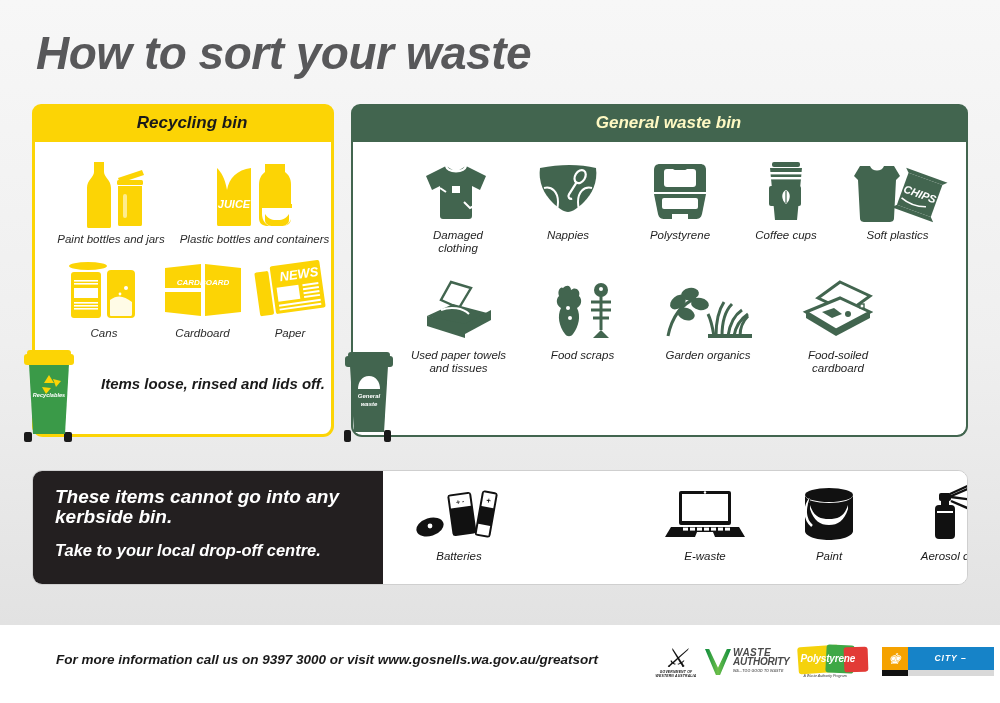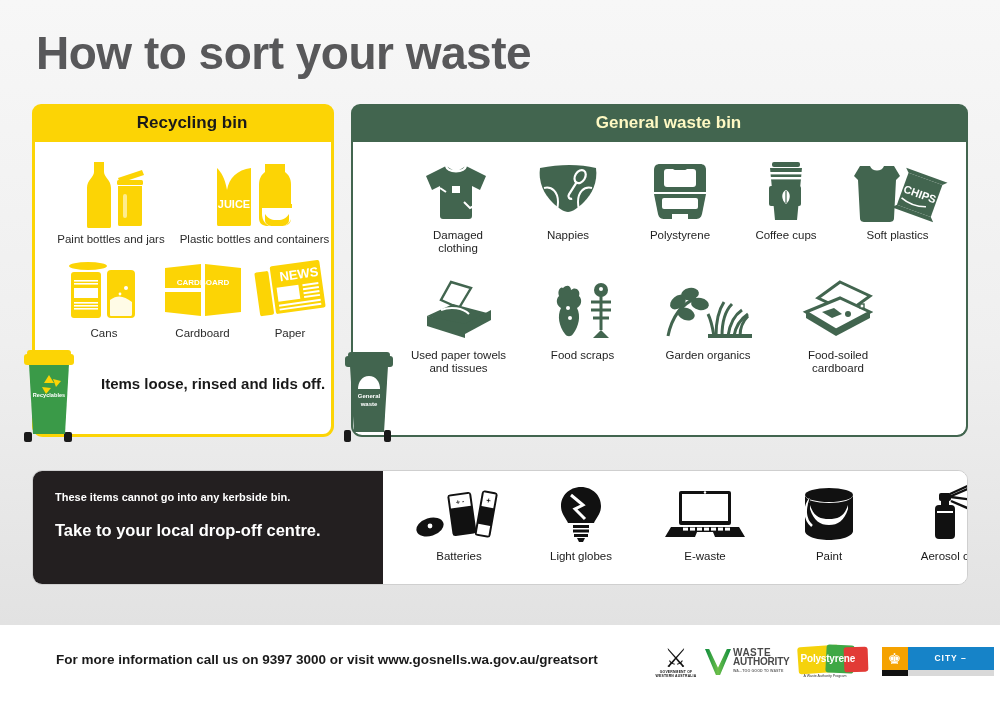--- a/index.html
+++ b/index.html
@@ -6,20 +6,21 @@
   html, body {
     width: 1000px; height: 703px;
     font-family: "Liberation Sans", sans-serif;
     background: #ffffff;
     overflow: hidden;
   }
   #poster {
     position: relative;
     width: 1000px; height: 516px;
     background: #ffffff;
+    font-style: italic;
   }
   
   .canvas {
     position: absolute; left: 0; top: 0;
     width: 1000px; height: 625px;
     background: linear-gradient(180deg, #f7f7f7 0%, #efefef 55%, #e2e2e2 100%);
   }
   .title {
     position: absolute; left: 36px; top: 26px;
     font-size: 46px; font-weight: bold;
@@ -80,21 +81,21 @@
     width: 936px; height: 115px;
     border-radius: 10px; overflow: hidden;
     display: flex;
     border: 1px solid #cfcfcf;
     background: #fff;
   }
   #strip .black {
     width: 350px; background: #231f20; color: #fff;
     padding: 16px 0 0 22px;
   }
-  #strip .black .l1 { font-size: 11px; font-weight: bold; line-height: 20px; }
+  #strip .black .l1 { font-size: 19px; font-weight: bold; line-height: 20px; }
   #strip .black .l2 { font-size: 16.5px; font-weight: bold; margin-top: 14px; }
   #strip .black .l3 { font-size: 11px; font-weight: bold; margin-top: 7px; }
   #strip .white { flex: 1; position: relative; background: #fff; }
   #strip .white .item .cap { color: #1a1a1a; font-size: 11.5px; }
 
   
   #footer {
     position: absolute; left: 0; top: 625px; width: 1000px; height: 78px;
     background: #ffffff;
   }
@@ -446,33 +447,20 @@
               <rect x="64" y="10" width="16" height="46" rx="3" fill="#111"></rect>
               <rect x="66" y="12" width="12" height="14" fill="#fff"></rect>
               <rect x="66" y="44" width="12" height="10" fill="#fff"></rect>
               <text x="72" y="22" font-family="Liberation Sans, sans-serif" font-size="8" font-weight="bold" fill="#111" text-anchor="middle">+</text>
             </g>
           </svg>
         </div>
         <div class="cap">Batteries</div>
       </div>
 
-      <div class="item" style="left:138px; top:10px; width:120px;">
-        <div class="art" style="height:64px;">
-          <svg width="64" height="64" viewBox="0 0 64 64">
-            <path d="M32 6 c12 0 20 9 20 19 c0 8-5 12-7 17 h-26 c-2-5-7-9-7-17 c0-10 8-19 20-19z" fill="#111"></path>
-            <path d="M22 14 l12 10 l-8 4 l10 10" fill="none" stroke="#fff" stroke-width="3"></path>
-            <rect x="24" y="44" width="16" height="3" fill="#111"></rect>
-            <rect x="24" y="48.5" width="16" height="3" fill="#111"></rect>
-            <rect x="25" y="53" width="14" height="3" fill="#111"></rect>
-            <path d="M28 57 h8 l-2 4 h-4z" fill="#111"></path>
-          </svg>
-        </div>
-        <div class="cap">Light globes</div>
-      </div>
 
       <div class="item" style="left:386px; top:10px; width:120px;">
         <div class="art" style="height:64px;">
           <svg width="74" height="64" viewBox="0 0 74 64">
             <ellipse cx="37" cy="14" rx="24" ry="7" fill="#111"></ellipse>
             <path d="M13 14 v36 c0 5 11 9 24 9 c13 0 24-4 24-9 V14 c0 5-11 8-24 8 c-13 0-24-3-24-8z" fill="#111"></path>
             <path d="M18 24 c4 12 10 14 19 14 c9 0 15-2 19-14 v4 c-4 12-10 16-19 16 c-9 0-15-4-19-16z" fill="#fff"></path>
             <path d="M18 18 c-6 8-6 20 2 27" fill="none" stroke="#fff" stroke-width="2.5"></path>
             <path d="M18 18 c-3 8-3 18 3 24" fill="none" stroke="#111" stroke-width="1.4"></path>
           </svg>

